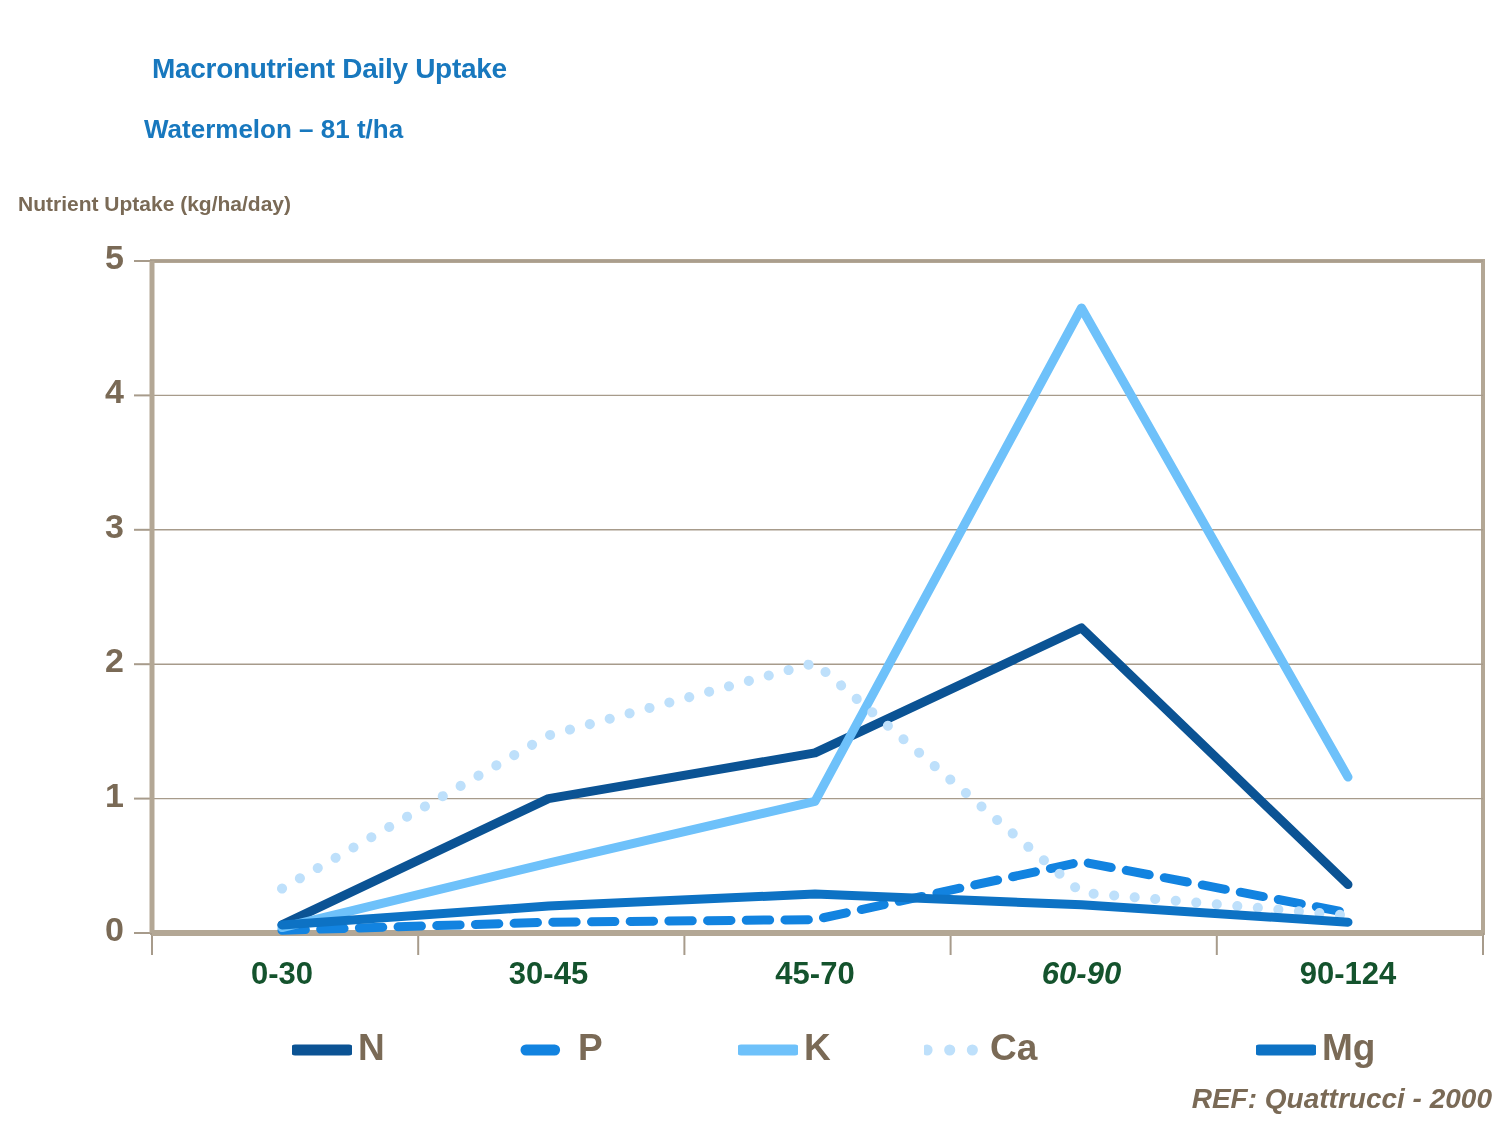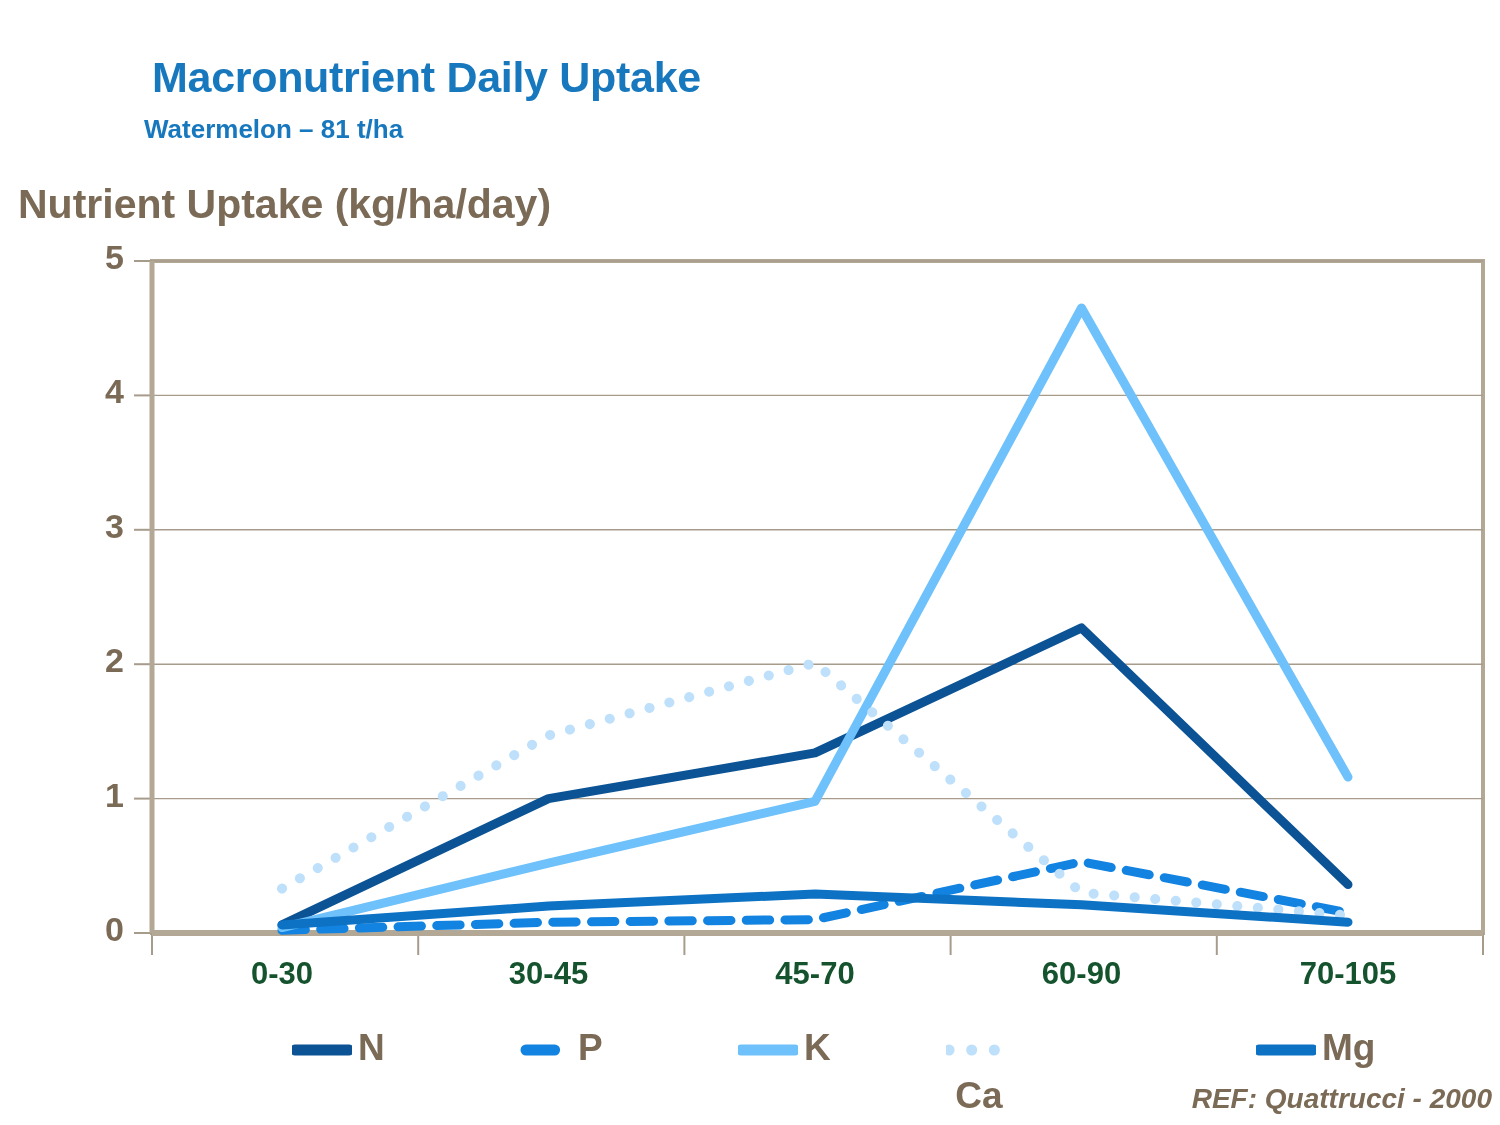--- a/index.html
+++ b/index.html
@@ -5,31 +5,31 @@
   html,body{margin:0;padding:0;}
   body{
     width:1500px;height:1125px;
     background:#ffffff;
     font-family:"Liberation Sans", sans-serif;
     overflow:hidden;
     position:relative;
   }
   .title{
     position:absolute;left:152px;top:53px;
-    font-size:43px;font-weight:bold;color:#1878BE;
+    font-size:28px;font-weight:bold;color:#1878BE;
     letter-spacing:-0.3px;white-space:nowrap;
   }
   .subtitle{
     position:absolute;left:144px;top:114px;
     font-size:26px;font-weight:bold;color:#1878BE;
     white-space:nowrap;
   }
   .ylabel{
-    position:absolute;left:18px;top:181px;
-    font-size:41px;font-weight:bold;color:#7A6A56;
+    position:absolute;left:18px;top:192px;
+    font-size:21px;font-weight:bold;color:#7A6A56;
     white-space:nowrap;
   }
   .plotwrap{
     position:absolute;left:0;top:0;width:1500px;height:1125px;
   }
   .svgchart{position:absolute;left:0;top:0;}
   .ytick{
     position:absolute;
     font-size:34px;font-weight:bold;color:#7A6A56;
     text-align:right;width:60px;
@@ -100,22 +100,22 @@
       <div class="ytick" style="left: 64px; top: 775.6px;">1</div>
       <div class="ytick" style="left: 64px; top: 641.2px;">2</div>
       <div class="ytick" style="left: 64px; top: 506.8px;">3</div>
       <div class="ytick" style="left: 64px; top: 372.4px;">4</div>
       <div class="ytick" style="left: 64px; top: 238px;">5</div>
     </div>
   <div id="xtick-layer">
       <div class="xtick" style="left: 182px;">0-30</div>
       <div class="xtick" style="left: 448.5px;">30-45</div>
       <div class="xtick" style="left: 715px;">45-70</div>
-      <div class="xtick" style="left: 981.5px;">60-90</div>
-      <div class="xtick" style="left: 1248px;">70-105</div>
+      <div class="xtick" style="left: 981.5px; font-style: italic;">60-90</div>
+      <div class="xtick" style="left: 1248px;">90-124</div>
     </div>
 </div>
 
 <div class="legend" id="legend-layer">
     <div class="legend-item" style="left: 292px;">
       <div class="legend-swatch"><svg width="60" height="48">
           <line x1="3" y1="26" x2="57" y2="26" stroke="#0B5394" stroke-width="11" stroke-linecap="round"></line>
         </svg></div>
       <span class="legend-label">N</span>
     </div>
@@ -124,21 +124,21 @@
           <line x1="14" y1="26" x2="46" y2="26" stroke="#1283E0" stroke-width="11" stroke-linecap="round" stroke-dasharray="28.6 18.7"></line>
         </svg></div>
       <span class="legend-label">P</span>
     </div>
     <div class="legend-item" style="left: 738px;">
       <div class="legend-swatch"><svg width="60" height="48">
           <line x1="3" y1="26" x2="57" y2="26" stroke="#6EC1FA" stroke-width="11" stroke-linecap="round"></line>
         </svg></div>
       <span class="legend-label">K</span>
     </div>
-    <div class="legend-item" style="left: 946px; flex-direction: column;">
+    <div class="legend-item" style="left: 924px;">
       <div class="legend-swatch"><svg width="60" height="48">
           <line x1="3" y1="26" x2="57" y2="26" stroke="#BEE0FB" stroke-width="11" stroke-linecap="round" stroke-dasharray="0.1 22.549999999999997"></line>
         </svg></div>
       <span class="legend-label">Ca</span>
     </div>
     <div class="legend-item" style="left: 1256px;">
       <div class="legend-swatch"><svg width="60" height="48">
           <line x1="3" y1="26" x2="57" y2="26" stroke="#0D72C4" stroke-width="11" stroke-linecap="round"></line>
         </svg></div>
       <span class="legend-label">Mg</span>

